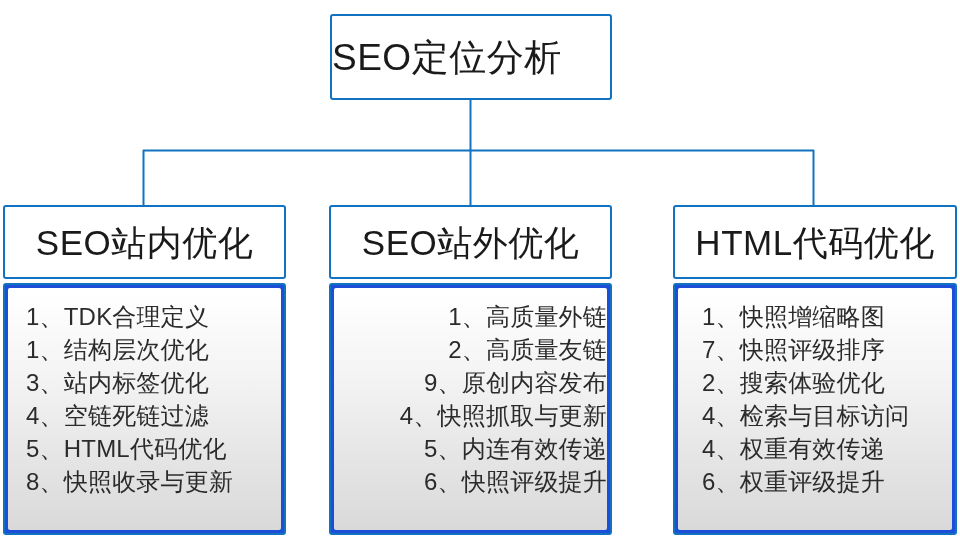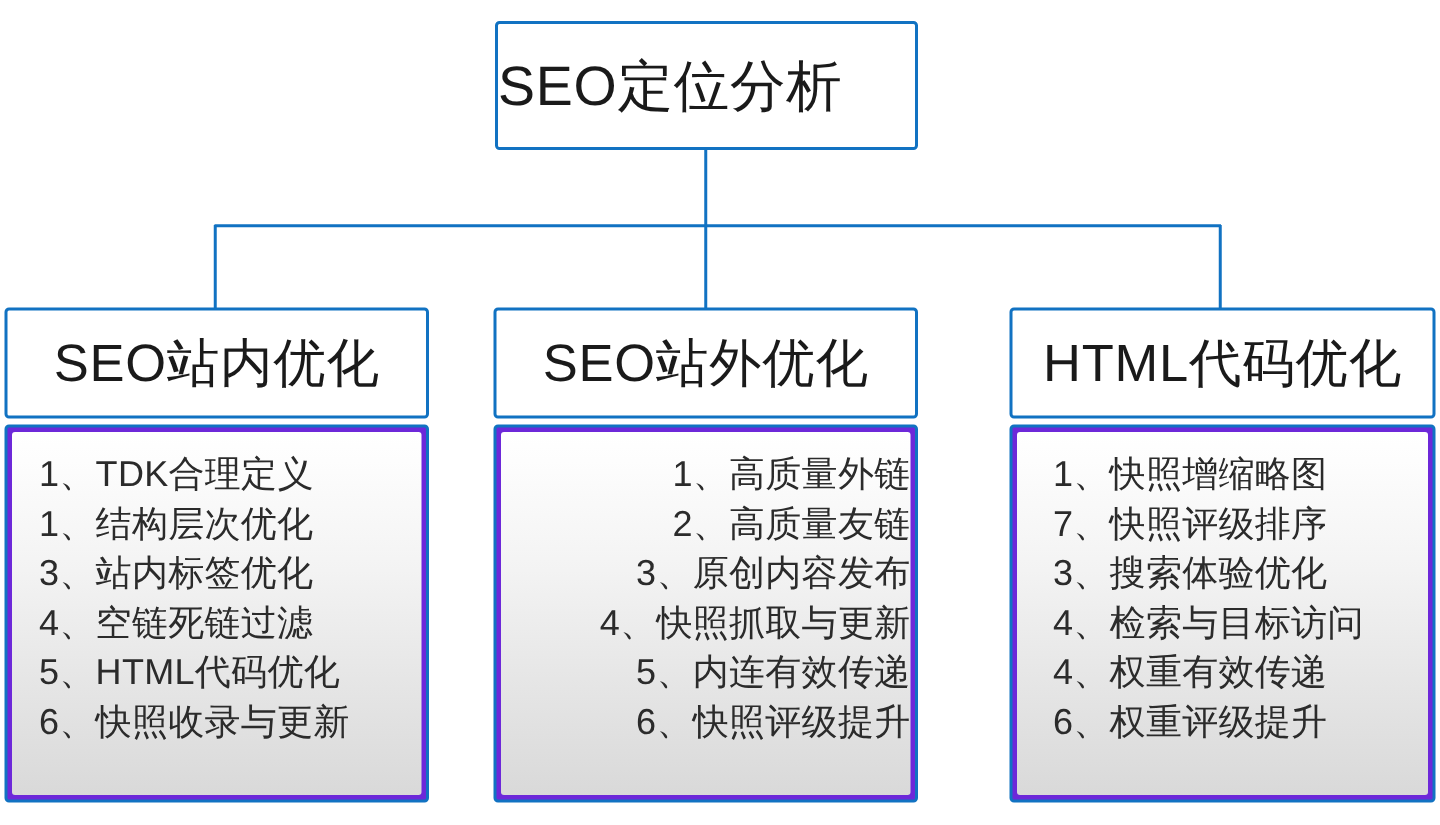--- a/index.html
+++ b/index.html
@@ -85,21 +85,21 @@
     white-space: nowrap;
   }
 
   .branch-body {
     box-sizing: border-box;
     margin-top: 4px;
     width: 100%;
     height: 252px;
     border: 2px solid #1172c2;
     border-radius: 3px;
-    background: #6d28d9;
+    background: #1d4ed8;
     padding: 3px;
     display: flex;
   }
   .branch-body-inner {
     flex: 1 1 auto;
     border-radius: 2px;
     background: linear-gradient(to bottom,
                 #ffffff 0%,
                 #fdfdfd 8%,
                 #f3f3f3 38%,
@@ -153,54 +153,54 @@
       <div class="branch-head-title">SEO站内优化</div>
     </div>
     <div class="branch-body">
       <div class="branch-body-inner">
         <ul class="item-list">
           <li>1、TDK合理定义</li>
           <li>1、结构层次优化</li>
           <li>3、站内标签优化</li>
           <li>4、空链死链过滤</li>
           <li>5、HTML代码优化</li>
-          <li>6、快照收录与更新</li>
+          <li>8、快照收录与更新</li>
         </ul>
       </div>
     </div>
   </div>
 
   <div class="branch branch-2">
     <div class="branch-head">
       <div class="branch-head-title">SEO站外优化</div>
     </div>
     <div class="branch-body">
       <div class="branch-body-inner">
         <ul class="item-list">
           <li>1、高质量外链</li>
           <li>2、高质量友链</li>
-          <li>3、原创内容发布</li>
+          <li>9、原创内容发布</li>
           <li>4、快照抓取与更新</li>
           <li>5、内连有效传递</li>
           <li>6、快照评级提升</li>
         </ul>
       </div>
     </div>
   </div>
 
   <div class="branch branch-3">
     <div class="branch-head">
       <div class="branch-head-title">HTML代码优化</div>
     </div>
     <div class="branch-body">
       <div class="branch-body-inner">
         <ul class="item-list">
           <li>1、快照增缩略图</li>
           <li>7、快照评级排序</li>
-          <li>3、搜索体验优化</li>
+          <li>2、搜索体验优化</li>
           <li>4、检索与目标访问</li>
           <li>4、权重有效传递</li>
           <li>6、权重评级提升</li>
         </ul>
       </div>
     </div>
   </div>
 
 </div>
 

